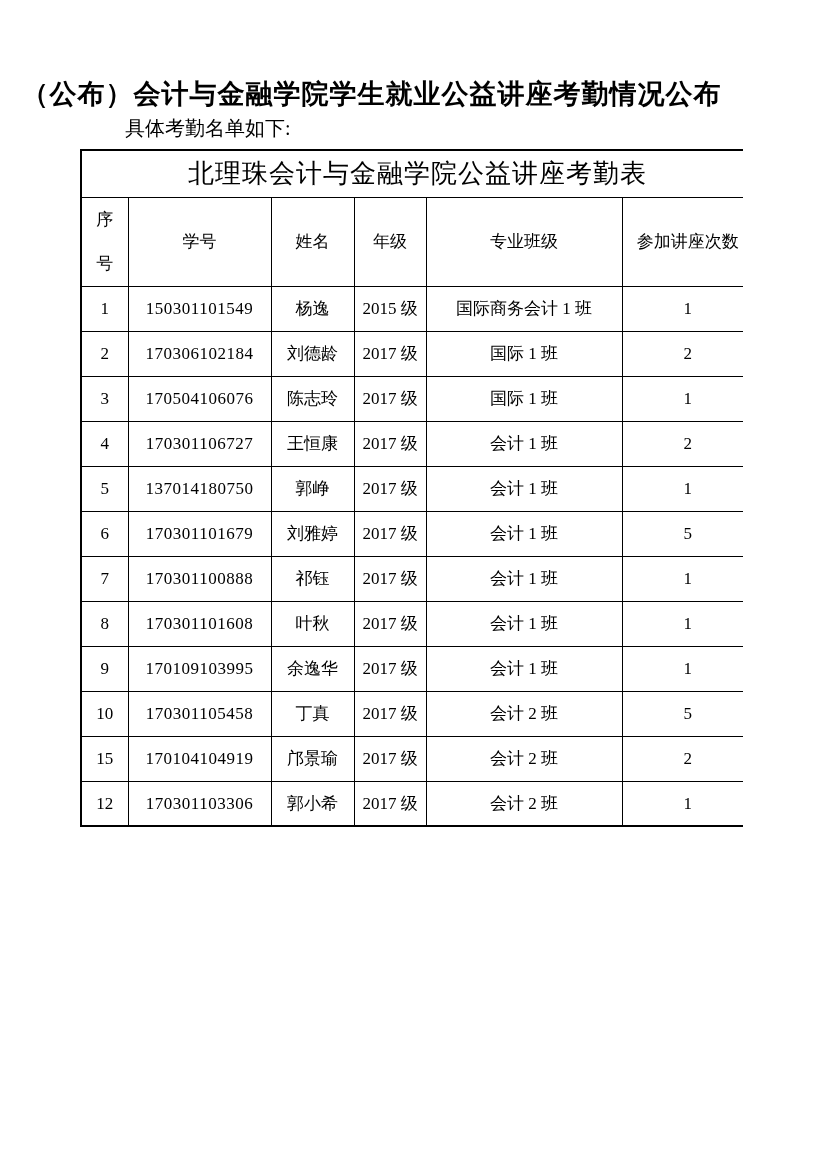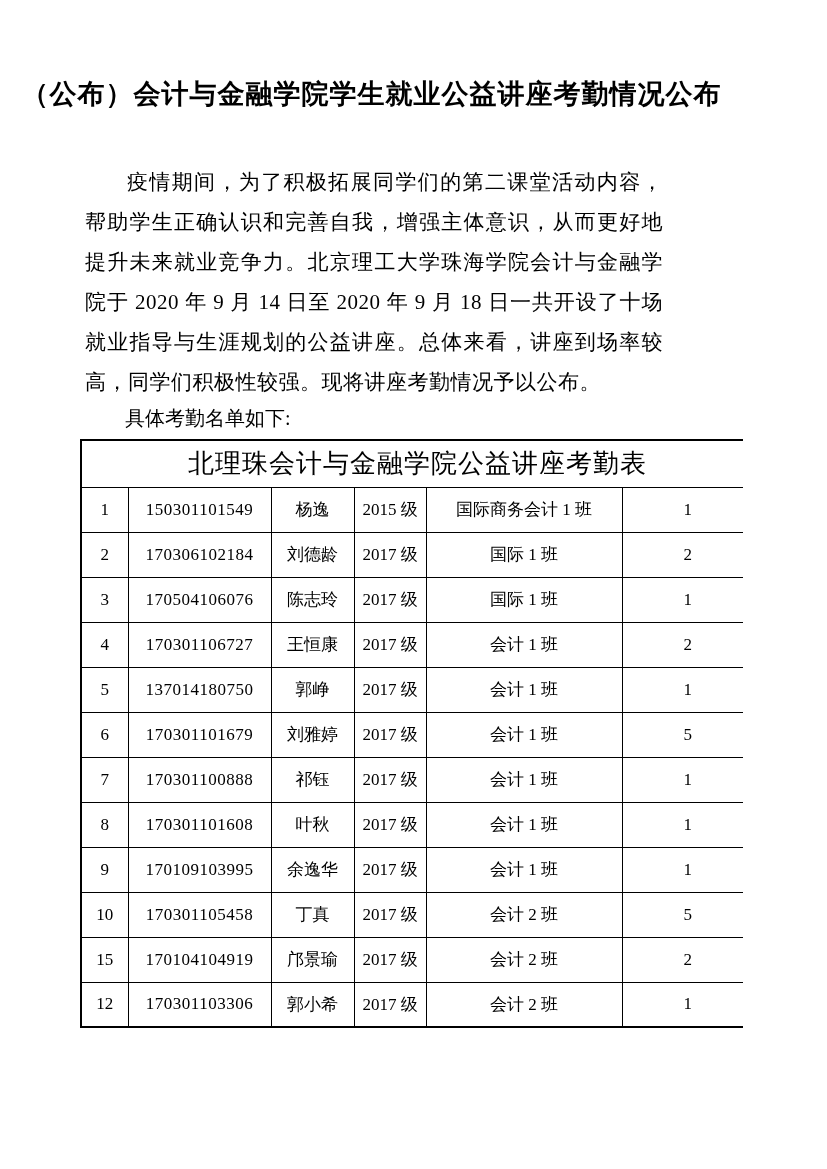--- a/index.html
+++ b/index.html
@@ -72,37 +72,44 @@
     letter-spacing: 0.5px;
   }
 </style>
 </head>
 <body>
 
 <div class="page">
 
   <h1 class="doc-title">（公布）会计与金融学院学生就业公益讲座考勤情况公布</h1>
 
-  <p class="body-text">疫情期间，为了积极拓展同学们的第二课堂活动内容，帮助学生正确认识和完善自我，增强主体意识，从而更好地提升未来就业竞争力。北京理工大学珠海学院会计与金融学院于 2020 年 9 月 14 日至 2020 年 9 月 18 日一共开设了十场就业指导与生涯规划的公益讲座。总体来看，讲座到场率较高，同学们积极性较强。现将讲座考勤情况予以公布。</p>
 
   <p class="list-intro">具体考勤名单如下:</p>
 
   <table class="att-table">
     <colgroup>
       <col style="width:47px">
       <col style="width:143px">
       <col style="width:83px">
       <col style="width:72px">
       <col style="width:196px">
       <col style="width:132px">
     </colgroup>
     <thead>
       <tr>
         <th colspan="6" class="table-title-cell">北理珠会计与金融学院公益讲座考勤表</th>
       </tr>
+      <tr class="header-row">
+        <th><span class="th-index-wrap">序号</span></th>
+        <th>学号</th>
+        <th>姓名</th>
+        <th>年级</th>
+        <th>专业班级</th>
+        <th>参加讲座次数</th>
+      </tr>
     </thead>
     <tbody id="table-body">
         <tr>
           <td class="c-index">1</td>
           <td class="c-id">150301101549</td>
           <td class="c-name">杨逸</td>
           <td class="c-grade">2015 级</td>
           <td class="c-class">国际商务会计 1 班</td>
           <td class="c-count">1</td>
         </tr>

